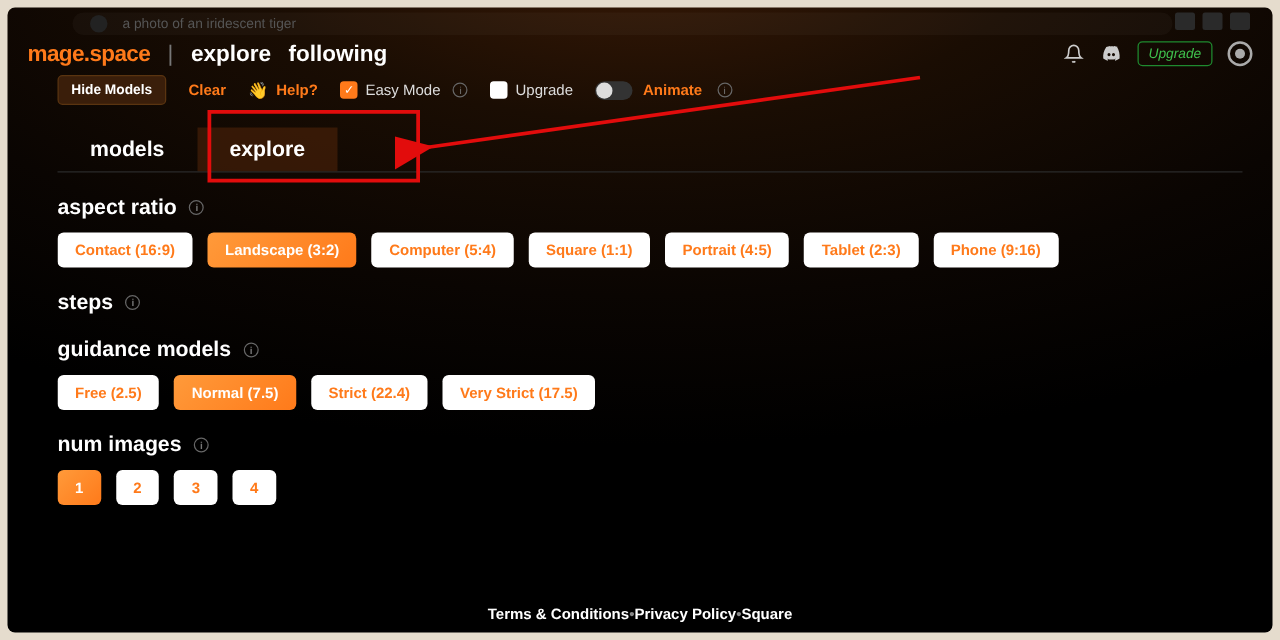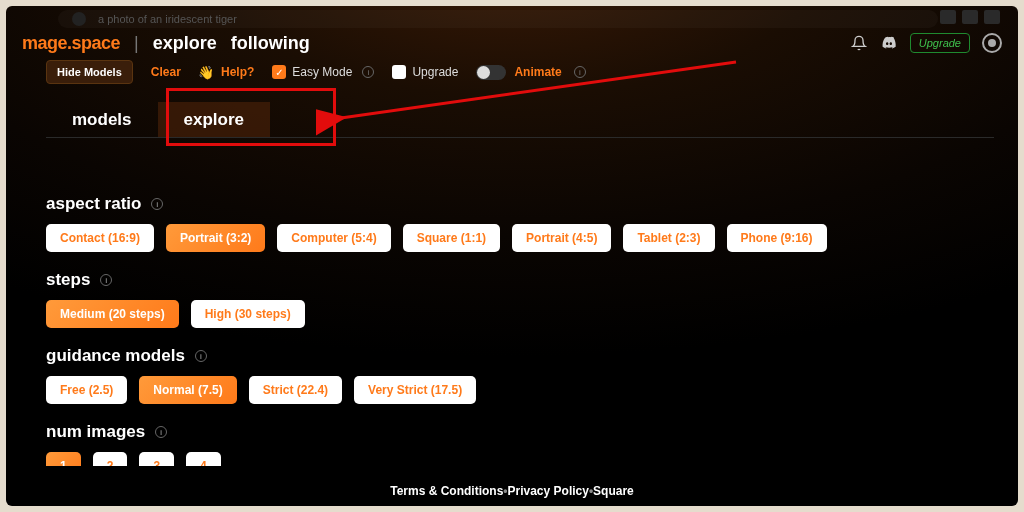--- a/index.html
+++ b/index.html
@@ -42,21 +42,21 @@
   .toggle .knob { position:absolute; left:1px; top:1px; width:13px; height:13px; border-radius:50%; background:#ddd; }
 
   .tabs-row { position:absolute; top:96px; left:40px; right:24px; border-bottom:1px solid #2a2a2a; display:flex; height:36px; }
   .tab { color:#fff; font-weight:700; font-size:17px; padding:8px 26px; }
   .tab.models { margin-left:0; }
   .tab.settings { background:rgba(90,40,10,0.5); }
 
   .highlight-box { position:absolute; top:82px; left:160px; width:170px; height:58px; border:3px solid #e20c0c; pointer-events:none; }
   .arrow-svg { position:absolute; top:50px; left:310px; width:430px; height:80px; pointer-events:none; }
 
-  .content { position:absolute; top:150px; left:40px; right:24px; bottom:40px; overflow:hidden;margin-top:38px; }
+  .content { position:absolute; top:150px; left:40px; right:24px; bottom:40px; overflow:hidden; }
   .section { margin-bottom:18px; }
   .sec-title { color:#fff; font-weight:700; font-size:17px; display:flex; align-items:center; gap:6px; margin-bottom:10px; }
   .pills { display:flex; gap:12px; flex-wrap:wrap; }
   .pill { background:#fff; color:#ff7a1a; font-weight:600; font-size:12px; padding:7px 14px; border-radius:5px; }
   .pill.active { background:linear-gradient(135deg,#ff9a3a,#ff7a1a); color:#fff; }
 
   .footer { position:absolute; bottom:8px; left:0; right:0; display:flex; align-items:center; justify-content:center; color:#fff; font-weight:600; font-size:12px; }
   .fdot { color:#888; }
 </style>
 </head>
@@ -138,36 +138,32 @@
   </svg>
 
   <div class="content">
     <div class="section">
       <div class="sec-title">
           <span>aspect ratio</span>
           <span class="info-ico">i</span>
         </div>
       <div class="pills">
           <div class="pill">Contact (16:9)</div>
-          <div class="pill active">Portrait (3:2)</div>
+          <div class="pill active">Landscape (3:2)</div>
           <div class="pill">Computer (5:4)</div>
           <div class="pill">Square (1:1)</div>
           <div class="pill">Portrait (4:5)</div>
           <div class="pill">Tablet (2:3)</div>
           <div class="pill">Phone (9:16)</div>
         </div>
     </div>
     <div class="section">
       <div class="sec-title">
           <span>steps</span>
           <span class="info-ico">i</span>
-        </div>
-      <div class="pills">
-          <div class="pill active">Medium (20 steps)</div>
-          <div class="pill">High (30 steps)</div>
         </div>
     </div>
     <div class="section">
       <div class="sec-title">
           <span>guidance models</span>
           <span class="info-ico">i</span>
         </div>
       <div class="pills">
           <div class="pill">Free (2.5)</div>
           <div class="pill active">Normal (7.5)</div>

